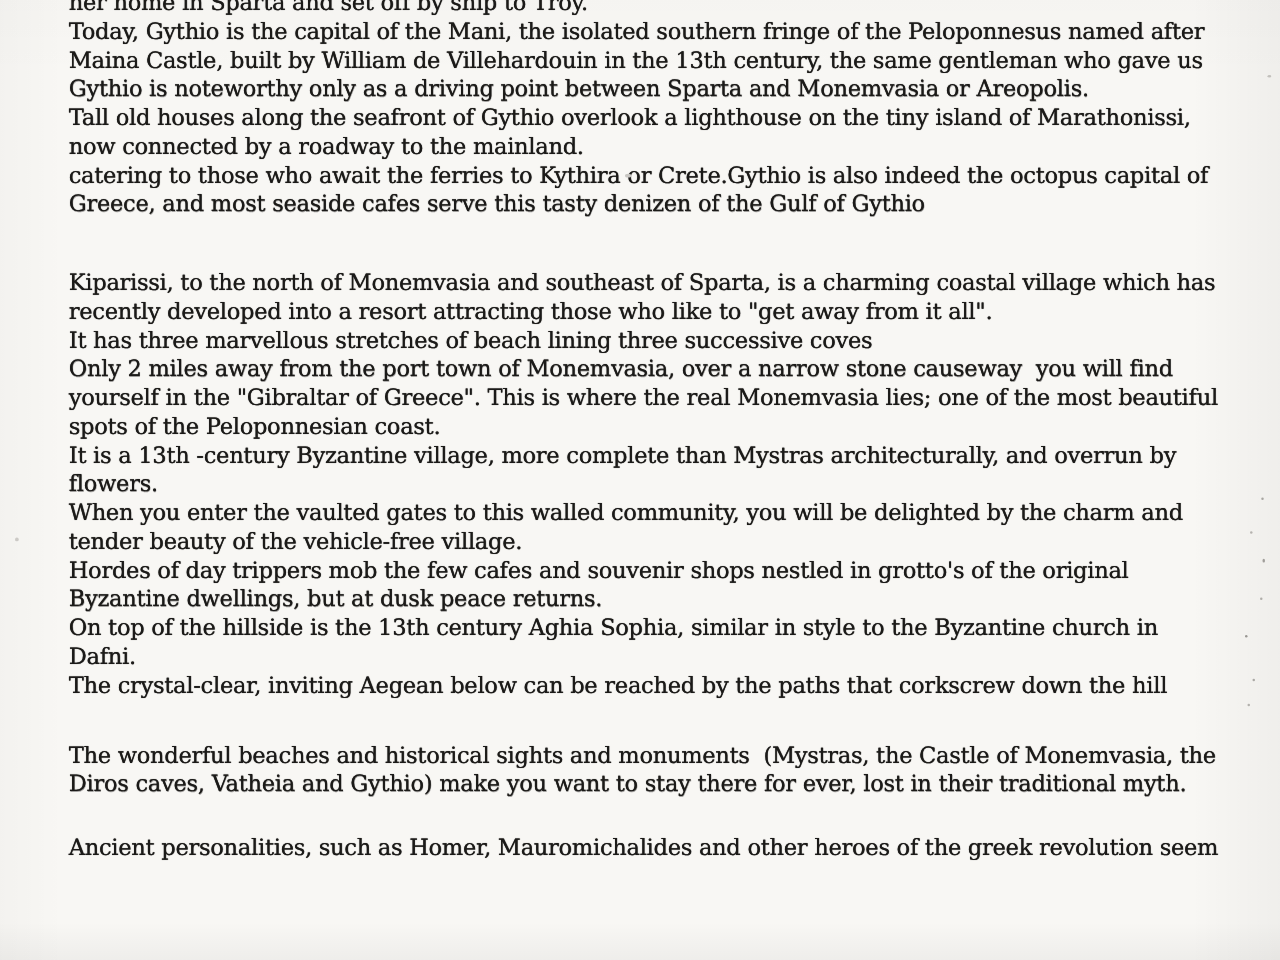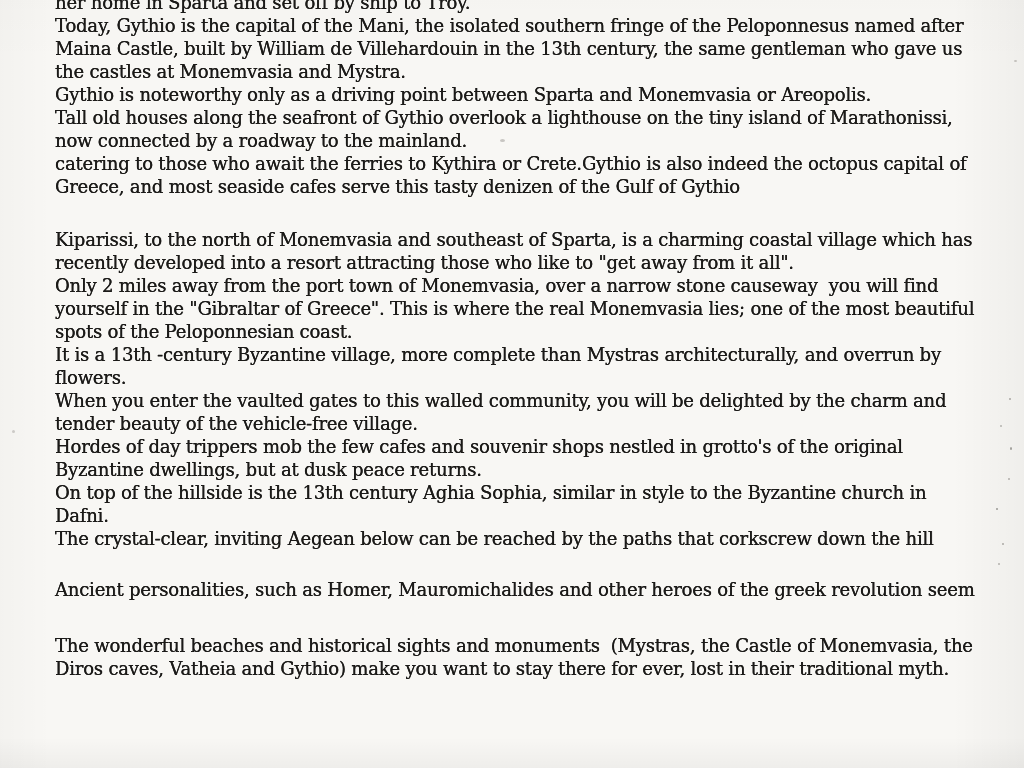--- a/index.html
+++ b/index.html
@@ -20,72 +20,72 @@
   .textblock { position: absolute; left: 55px; top: -9px; right: 0; }
   .line {
     white-space: pre;             
     font-size: 18px;
     line-height: 23px;
     height: 23px;
     letter-spacing: -0.2px;
     text-shadow: 0 0 0.6px rgba(25,24,22,0.9), 0.3px 0.3px 0.4px rgba(25,24,22,0.35); 
   }
   .paragraph { margin: 0; }
-  .p2 { margin-top: 30px; }
+  .p2 { margin-top: 40px; }
   .p3 { }
   .p4 { margin-top: 33px; }
   .p5 { margin-top: 28px; }
   .speck { position: absolute; border-radius: 50%; }
 </style>
 </head>
 <body>
 
 <div class="page">
 
   <div class="textblock">
 
     <div class="paragraph">
       <div class="line">her home in Sparta and set off by ship to Troy.</div>
       <div class="line">Today, Gythio is the capital of the Mani, the isolated southern fringe of the Peloponnesus named after</div>
       <div class="line">Maina Castle, built by William de Villehardouin in the 13th century, the same gentleman who gave us</div>
-      <div class="line">the castles at Monemvasia and Mystra.</div>
       <div class="line">Gythio is noteworthy only as a driving point between Sparta and Monemvasia or Areopolis.</div>
       <div class="line">Tall old houses along the seafront of Gythio overlook a lighthouse on the tiny island of Marathonissi,</div>
       <div class="line">now connected by a roadway to the mainland.</div>
       <div class="line">catering to those who await the ferries to Kythira or Crete.Gythio is also indeed the octopus capital of</div>
       <div class="line">Greece, and most seaside cafes serve this tasty denizen of the Gulf of Gythio</div>
     </div>
 
     <div class="paragraph p2">
       <div class="line">Kiparissi, to the north of Monemvasia and southeast of Sparta, is a charming coastal village which has</div>
       <div class="line">recently developed into a resort attracting those who like to "get away from it all".</div>
+      <div class="line">It has three marvellous stretches of beach lining three successive coves</div>
     </div>
 
     <div class="paragraph p3">
       <div class="line">Only 2 miles away from the port town of Monemvasia, over a narrow stone causeway  you will find</div>
       <div class="line">yourself in the "Gibraltar of Greece". This is where the real Monemvasia lies; one of the most beautiful</div>
       <div class="line">spots of the Peloponnesian coast.</div>
       <div class="line">It is a 13th -century Byzantine village, more complete than Mystras architecturally, and overrun by</div>
       <div class="line">flowers.</div>
       <div class="line">When you enter the vaulted gates to this walled community, you will be delighted by the charm and</div>
       <div class="line">tender beauty of the vehicle-free village.</div>
       <div class="line">Hordes of day trippers mob the few cafes and souvenir shops nestled in grotto's of the original</div>
       <div class="line">Byzantine dwellings, but at dusk peace returns.</div>
       <div class="line">On top of the hillside is the 13th century Aghia Sophia, similar in style to the Byzantine church in</div>
       <div class="line">Dafni.</div>
       <div class="line">The crystal-clear, inviting Aegean below can be reached by the paths that corkscrew down the hill</div>
     </div>
 
-    <div class="paragraph p5">
-      <div class="line">Ancient personalities, such as Homer, Mauromichalides and other heroes of the greek revolution seem</div>
-    </div>
-
     <div class="paragraph p4">
       <div class="line">The wonderful beaches and historical sights and monuments  (Mystras, the Castle of Monemvasia, the</div>
       <div class="line">Diros caves, Vatheia and Gythio) make you want to stay there for ever, lost in their traditional myth.</div>
+    </div>
+
+    <div class="paragraph p5">
+      <div class="line">Ancient personalities, such as Homer, Mauromichalides and other heroes of the greek revolution seem</div>
     </div>
 
   </div>
 
   <div class="speck" style="left:500px; top:139px; width:5px; height:3px; background:#c8c6c2;"></div>
   <div class="speck" style="left:12px;  top:430px; width:3px; height:3px; background:#cccac6;"></div>
   <div class="speck" style="left:1009px;top:398px; width:2px; height:2px; background:#a8a6a2;"></div>
   <div class="speck" style="left:1000px;top:425px; width:2px; height:2px; background:#b5b3af;"></div>
   <div class="speck" style="left:1010px;top:447px; width:2px; height:3px; background:#a09e9a;"></div>
   <div class="speck" style="left:1008px;top:478px; width:2px; height:2px; background:#b0aeaa;"></div>

